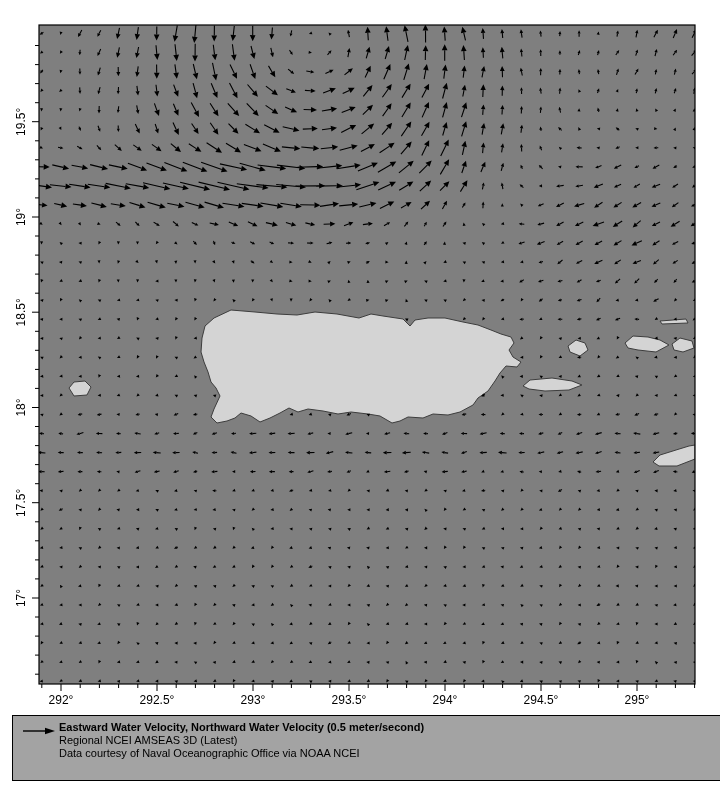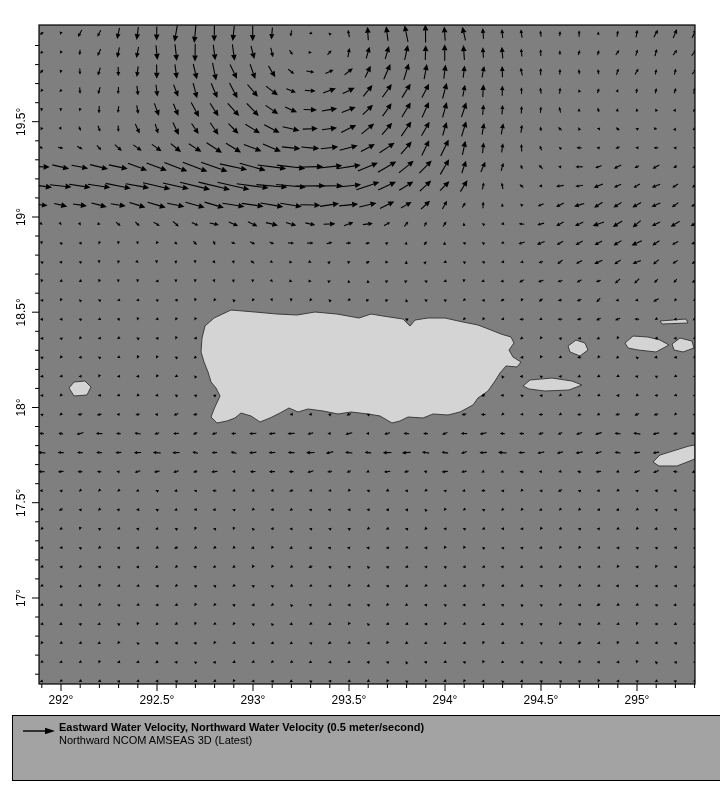--- a/index.html
+++ b/index.html
@@ -125,16 +125,17 @@
       </g>
     </svg>
 
   <div class="legend" style="background: #a3a3a3; border-color: rgb(0, 0, 0);">
     <svg class="ref-arrow" width="34" height="10">
       <line x1="1" y1="5" x2="24" y2="5" stroke="#000" stroke-width="1.4"></line>
       <polygon points="33,5 23,1.8 23,8.2" fill="#000"></polygon>
     </svg>
     <div class="lines">
       <div class="l1">Eastward Water Velocity, Northward Water Velocity (0.5 meter/second)</div>
-      <div class="l2">Northward NCOM AMSEAS 3D (Latest)</div>
+      <div class="l2">Regional NCEI AMSEAS 3D (Latest)</div>
+      <div class="l4">Data courtesy of Naval Oceanographic Office via NOAA NCEI</div>
     </div>
   </div>
 </div>
 
 </body></html>

